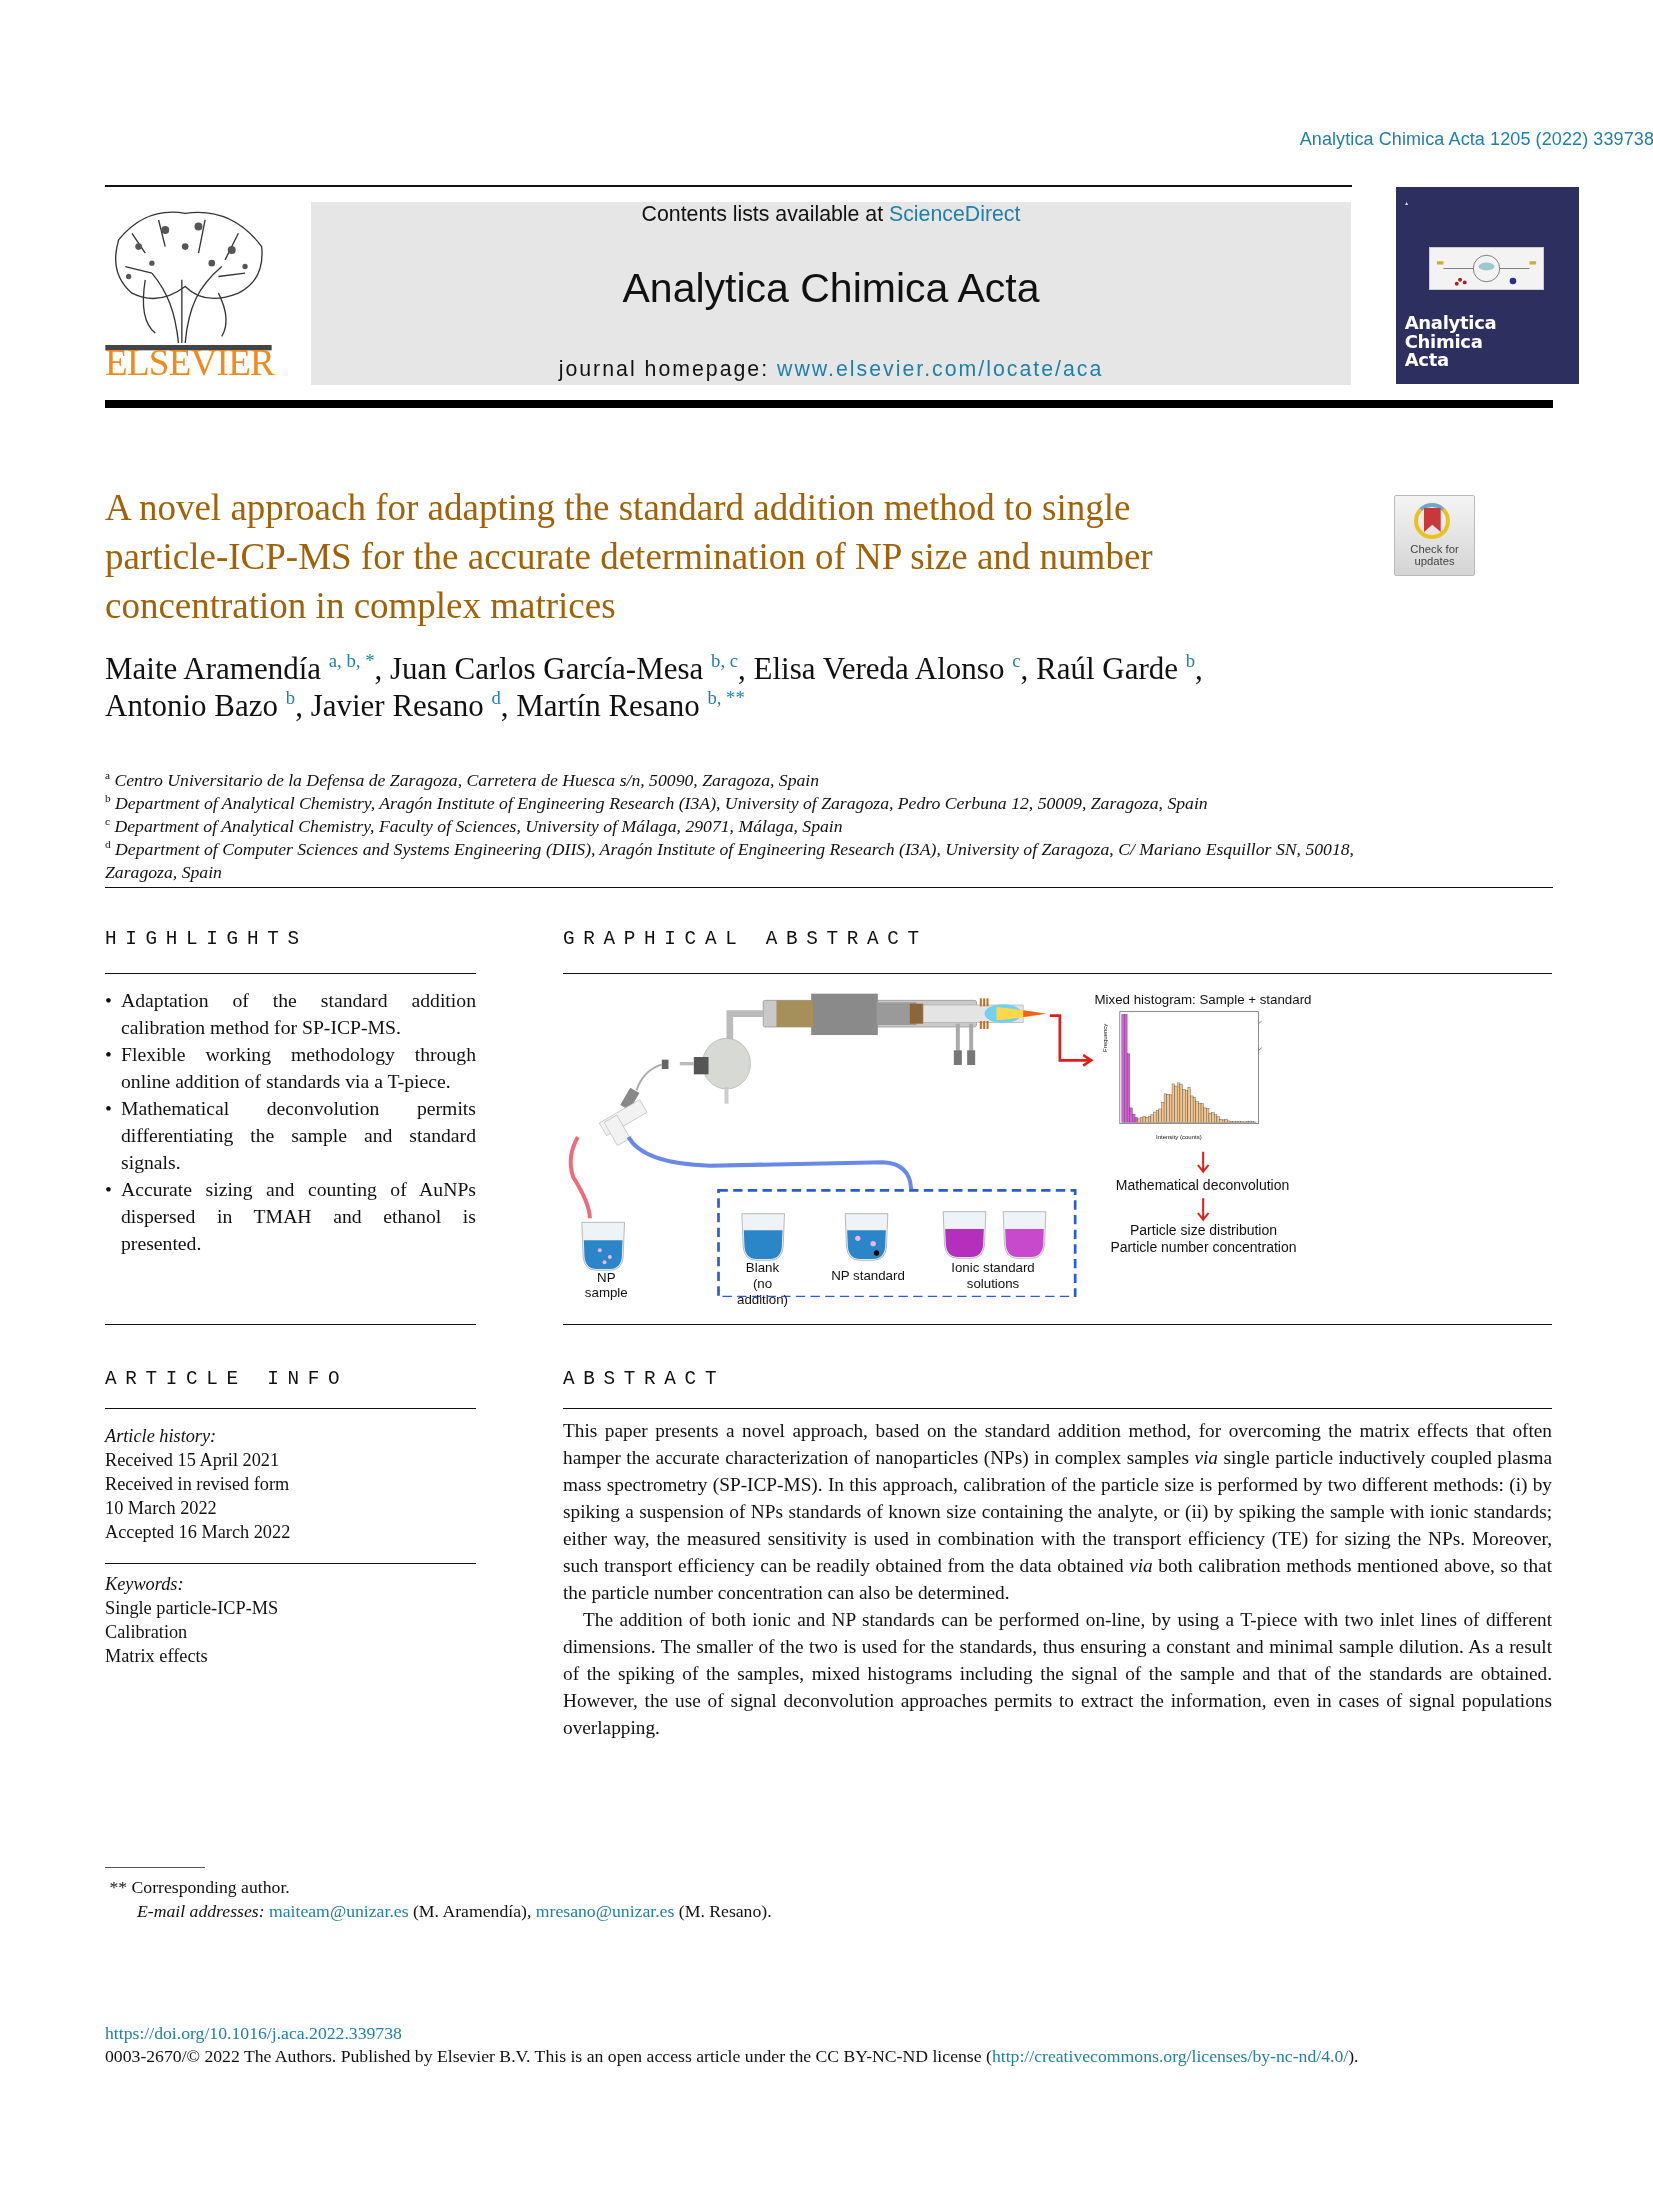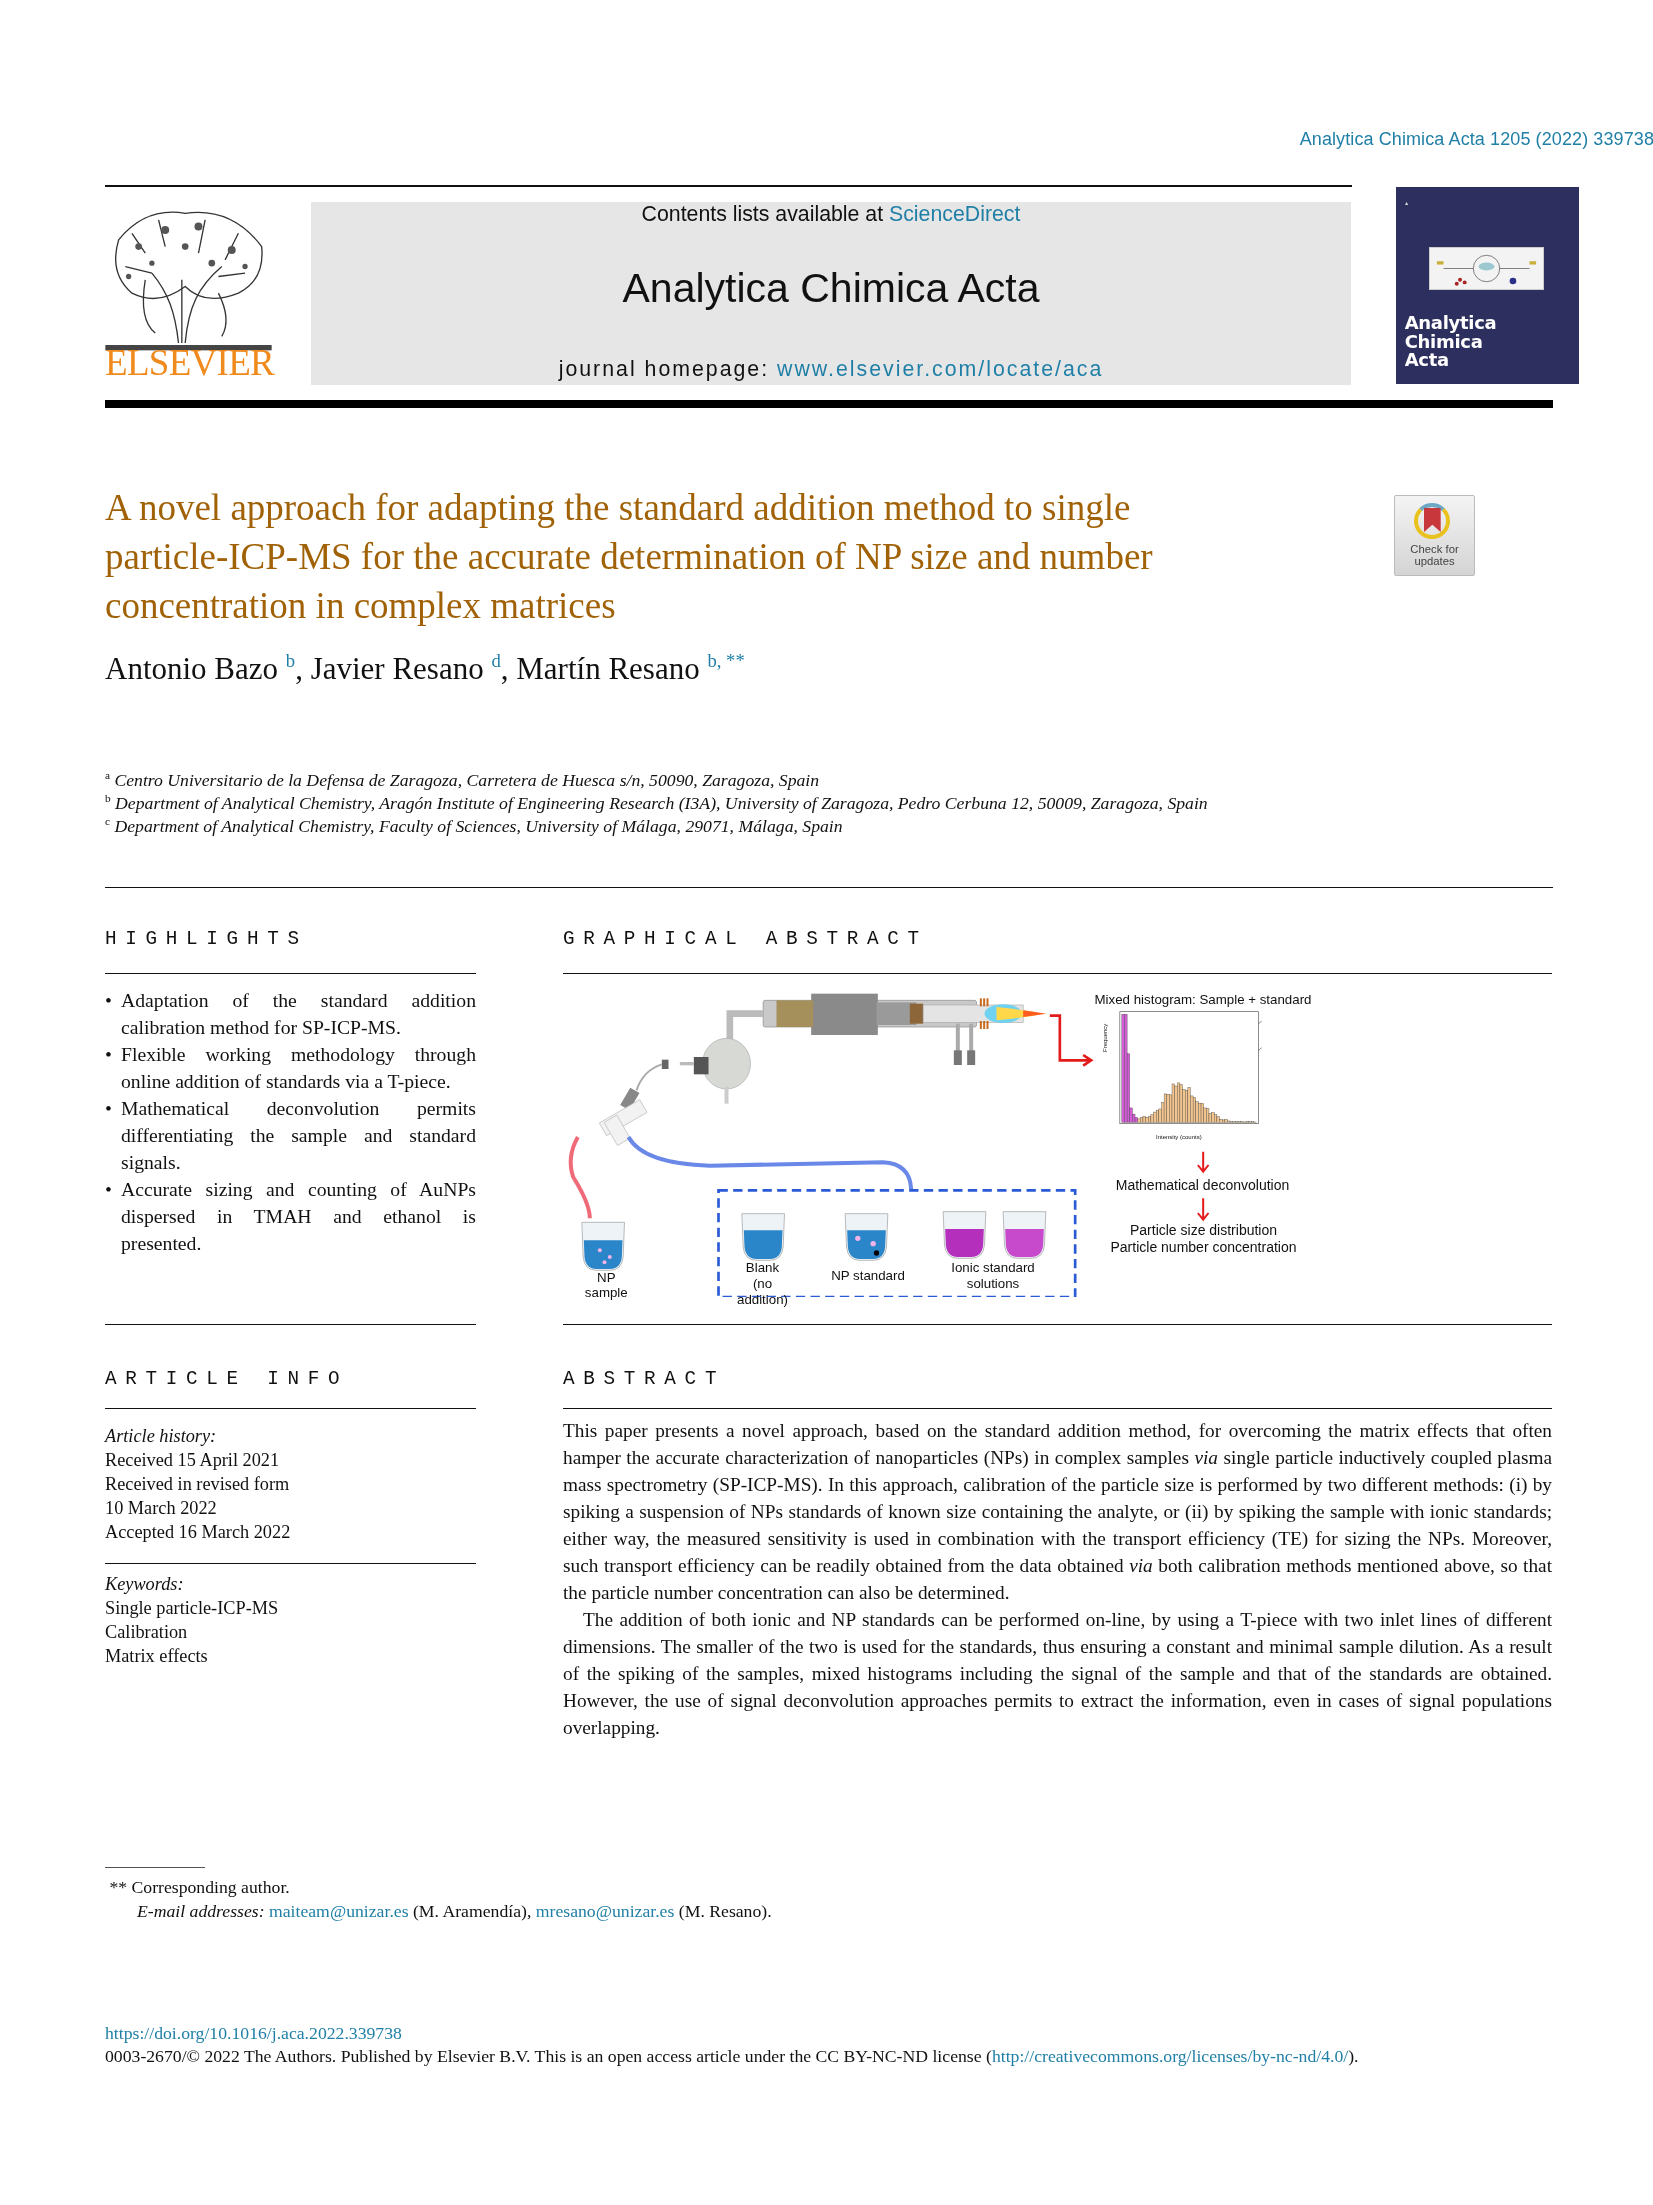--- a/index.html
+++ b/index.html
@@ -139,31 +139,39 @@
   <div class="crossmark-ring"></div>
   <div class="crossmark-flag"></div>
   <div class="crossmark-label">
     <div>Check for</div>
     <div>updates</div>
   </div>
 </div>
 
 <div class="abs authors">
   <div>
+    <span>Maite Aramendía</span>
+    <sup>a, b, *</sup><span>, </span><span>Juan Carlos García-Mesa</span>
+    <sup>b, c</sup><span>, </span><span>Elisa Vereda Alonso</span>
+    <sup>c</sup><span>, </span><span>Raúl Garde</span>
+    <sup>b</sup><span>,</span>
+  </div>
+  <div>
     <span>Antonio Bazo</span>
     <sup>b</sup><span>, </span><span>Javier Resano</span>
     <sup>d</sup><span>, </span><span>Martín Resano</span>
     <sup>b, **</sup>
   </div>
 </div>
 
 <div class="abs affils">
   <div><sup>a</sup> <span>Centro Universitario de la Defensa de Zaragoza, Carretera de Huesca s/n, 50090, Zaragoza, Spain</span></div>
   <div><sup>b</sup> <span>Department of Analytical Chemistry, Aragón Institute of Engineering Research (I3A), University of Zaragoza, Pedro Cerbuna 12, 50009, Zaragoza, Spain</span></div>
   <div><sup>c</sup> <span>Department of Analytical Chemistry, Faculty of Sciences, University of Málaga, 29071, Málaga, Spain</span></div>
+  <div style="width:1254px;"><sup>d</sup> <span>Department of Computer Sciences and Systems Engineering (DIIS), Aragón Institute of Engineering Research (I3A), University of Zaragoza, C/ Mariano Esquillor SN, 50018, Zaragoza, Spain</span></div>
 </div>
 
 <div class="abs rule-full"></div>
 
 <div class="abs sec-head" style="left:105px; top:928px;">HIGHLIGHTS</div>
 <div class="abs col-rule-l" style="top:973px;"></div>
 <div class="abs highlights">
   <div class="hl-item"><span class="hl-bullet">•</span><span>Adaptation of the standard addition calibration method for SP-ICP-MS.</span></div>
   <div class="hl-item"><span class="hl-bullet">•</span><span>Flexible working methodology through online addition of standards via a T-piece.</span></div>
   <div class="hl-item"><span class="hl-bullet">•</span><span>Mathematical deconvolution permits differentiating the sample and standard signals.</span></div>

